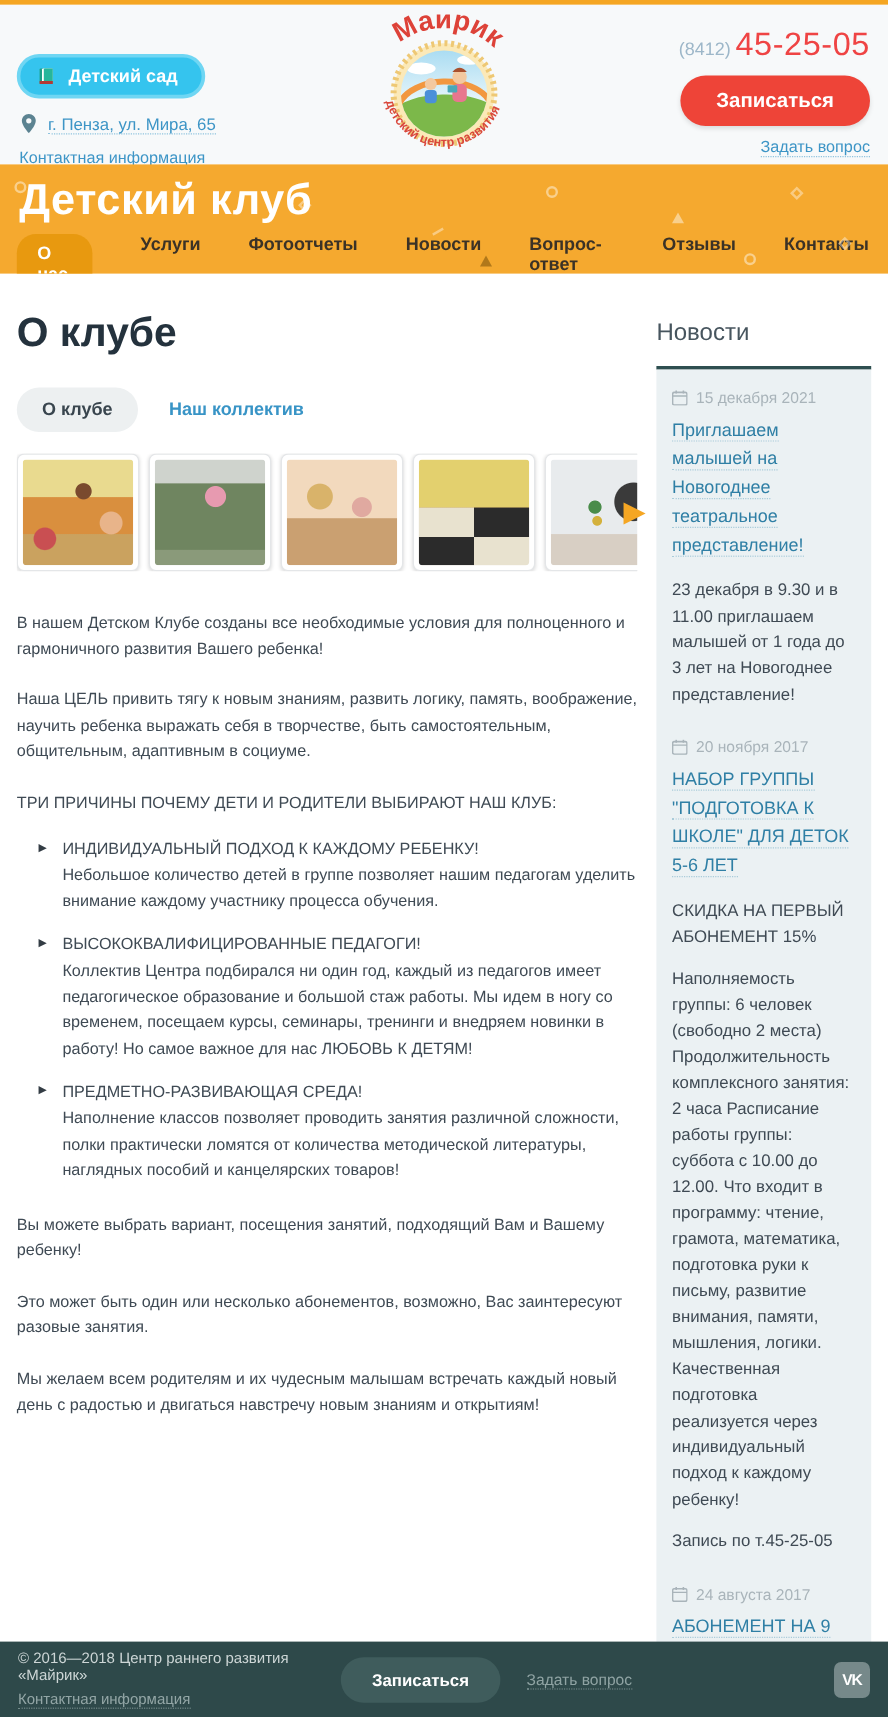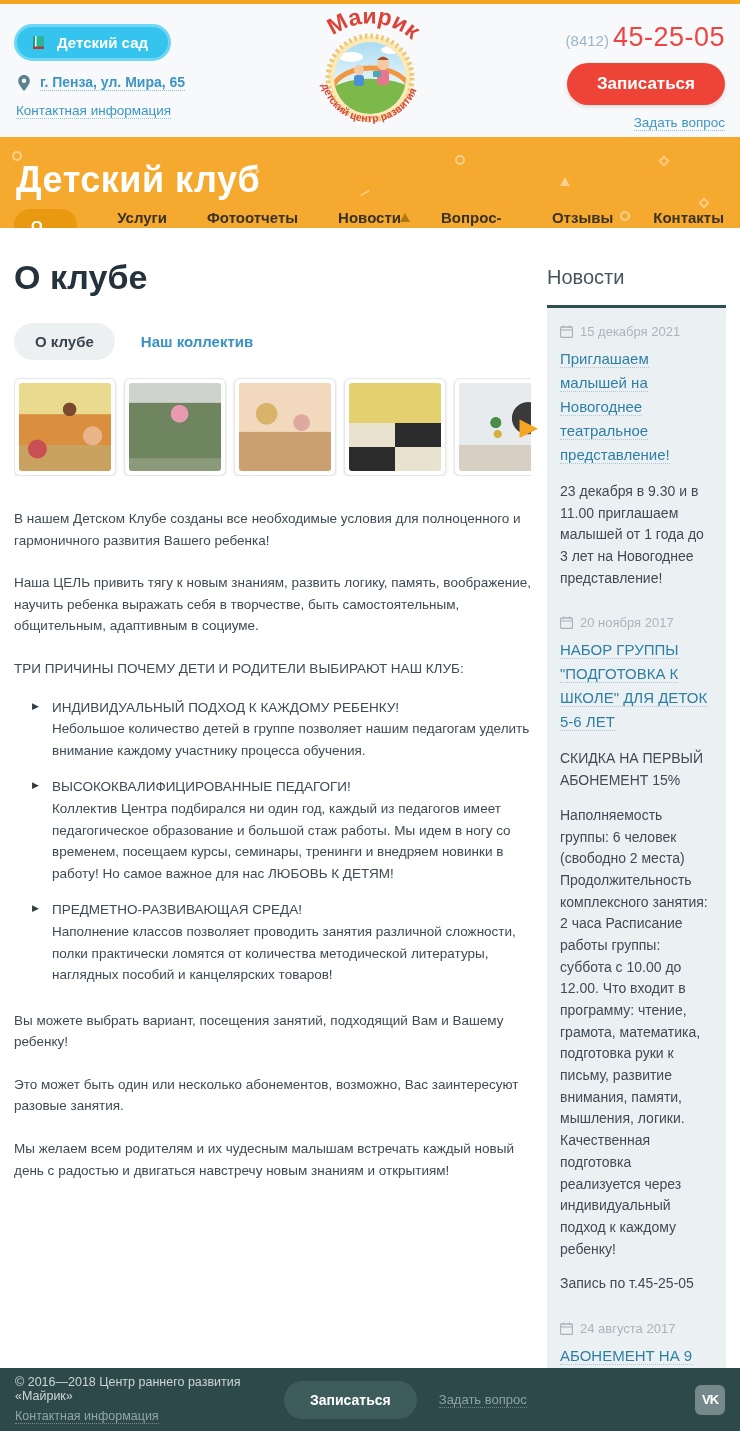--- a/index.html
+++ b/index.html
@@ -3,36 +3,36 @@
 <meta charset="utf-8">
 <style>
   * { margin:0; padding:0; box-sizing:border-box; }
   html,body { width:740px; }
   body { font-family:"Liberation Sans", sans-serif; background:#fff; }
   .page { position:relative; width:740px; height:1431px; background:#fff; overflow:hidden; }
 
   
   .topbar { height:4px; background:#f5a623; }
   .header { position:relative; height:133px; background:#f7f9fa; }
-  .header-left { position:absolute; left:14px; top:20px; }
+  .header-left { position:absolute; left:14px; top:41px; }
   .btn-kindergarten { display:inline-flex; align-items:center; gap:9px; background:#35c4ee; border:3px solid #6fd6f3; color:#fff; font-weight:bold; font-size:15px; padding:7px 20px 7px 14px; border-radius:22px; cursor:pointer; }
-  .addr-row { display:flex; align-items:center; gap:8px; margin:13px 0 0 2px;font-weight:bold; }
+  .addr-row { display:flex; gap:8px; margin:13px 0 0 2px; }
   .pin { width:16px; height:16px; }
   .link-blue { color:#3d95c6; font-size:14px; text-decoration:none; border-bottom:1px dotted #8fc3de; cursor:pointer; }
   .contact-link { display:inline-block; margin:12px 0 0 2px; font-size:13.5px; }
   .logo { position:absolute; left:303px; top:8px; }
   .header-right { position:absolute; right:15px; top:18px; text-align:right; }
   .phone-line { white-space:nowrap; }
   .phone-code { color:#9db7c9; font-size:15px; margin-right:4px; }
   .phone-num { color:#ef4444; font-size:27px; font-weight:normal; letter-spacing:.5px; }
   .btn-signup { margin-top:10px; background:#ee4438; color:#fff; font-weight:bold; font-size:17px; border:none; border-radius:22px; padding:11px 30px; cursor:pointer; box-shadow:0 2px 4px rgba(0,0,0,.12); }
   .ask-link { display:inline-block; margin-top:10px; font-size:13.5px; }
 
   
-  .hero { position:relative; height:91px; background:#f5a92f; padding:22px 16px 0; overflow:hidden; }
+  .hero { position:relative; height:91px; background:#f5a92f; padding:8px 16px 0; overflow:hidden; }
   .hero-title { color:#fff; font-size:36px; font-weight:bold; letter-spacing:.5px; }
   .hero-nav { display:flex; gap:40px; margin-top:8px; }
   .nav-item { font-size:15px; font-weight:bold; color:#3b3226; text-decoration:none; border-bottom:1px dashed rgba(59,50,38,.55); padding-bottom:1px; cursor:pointer; }
   .nav-item.active { background:#e8990f; color:#fff; border:none; border-radius:16px; padding:8px 17px; margin-left:-2px; }
   .confetti { position:absolute; pointer-events:none; }
   .c-circle { width:10px; height:10px; border:2px solid rgba(255,255,255,.45); border-radius:50%; }
   .c-diamond { width:8px; height:8px; border:2px solid rgba(255,255,255,.4); transform:rotate(45deg); }
   .c-tri { width:0; height:0; border-left:5px solid transparent; border-right:5px solid transparent; border-bottom:9px solid rgba(255,255,255,.45); }
   .c-tri.dark { border-bottom-color:rgba(120,80,10,.55); }
   .c-line { width:10px; height:2px; background:rgba(255,255,255,.4); transform:rotate(-30deg); }

